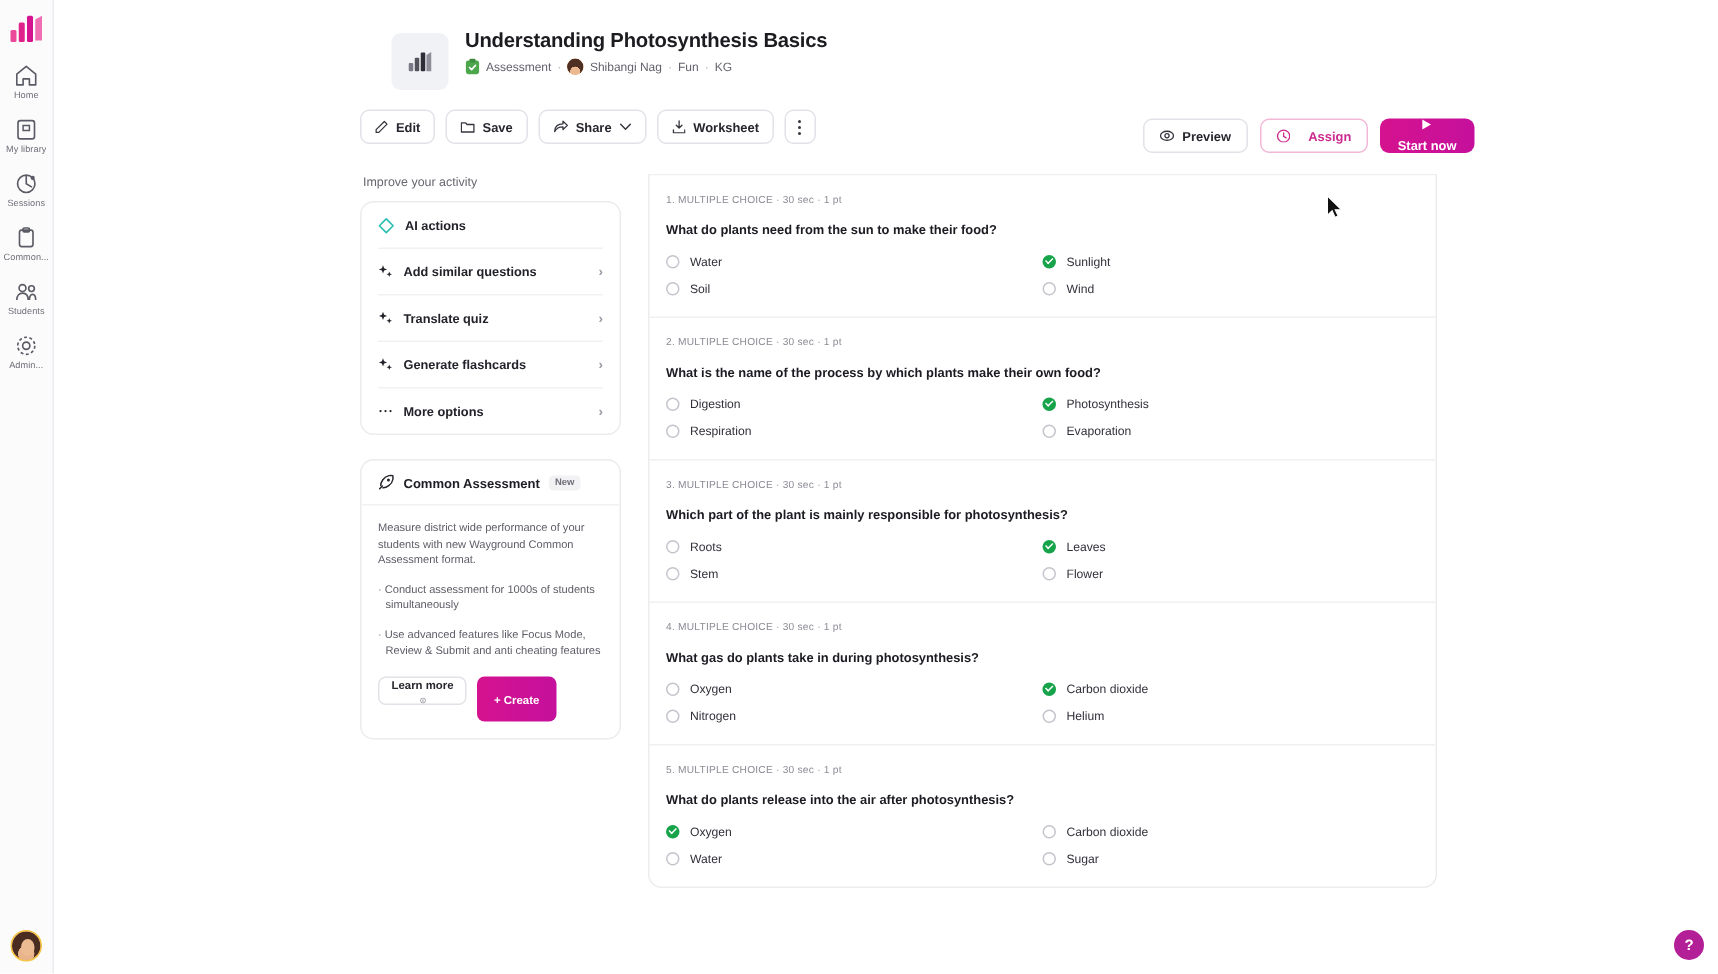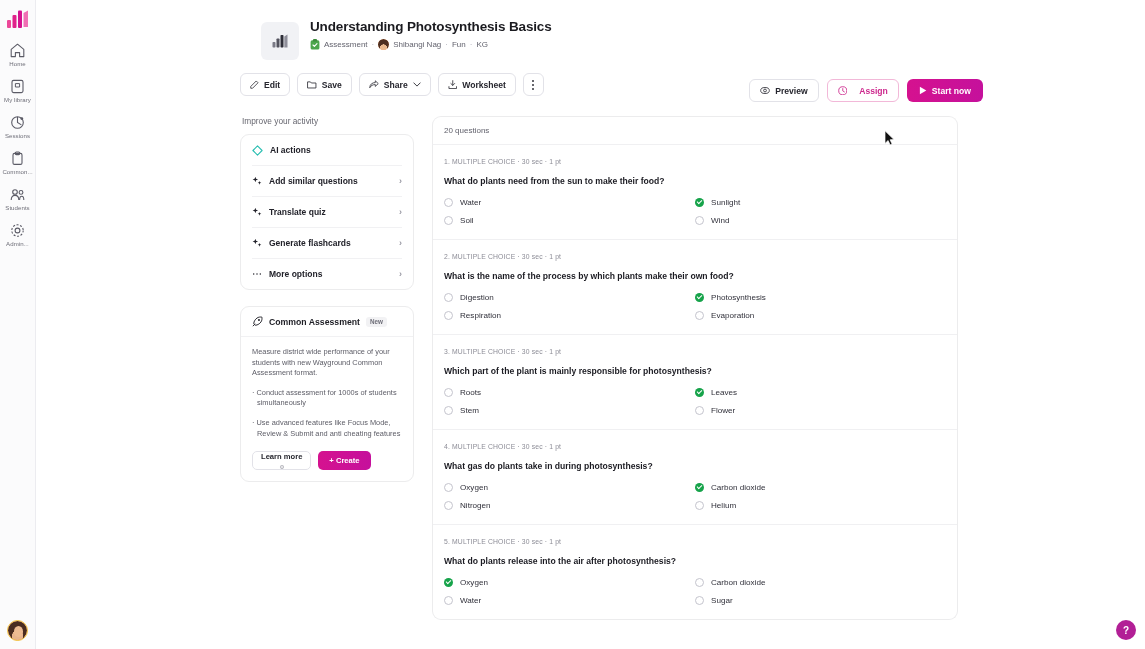--- a/index.html
+++ b/index.html
@@ -104,21 +104,21 @@
   }
   #btn-assign {
     height: 23px; border: 1px solid #f2b8d8; border-radius: 6px; background: #fff;
     display: inline-flex; align-items: center; gap: 12px; padding: 0 10px;
     font-size: 8.6px; font-weight: bold; color: #cd2a8e; cursor: pointer;
   }
   #btn-start {
     height: 23px; border: none; border-radius: 6px;
     background: linear-gradient(90deg,#d5128f,#c5109c);
     display: inline-flex; align-items: center; gap: 5px; padding: 0 12px;
-    font-size: 8.6px; font-weight: bold; color: #fff; cursor: pointer;
+    font-size: 8.6px; font-weight: bold; color: #fff; cursor: pointer; flex-direction: column;
   }
 
   
   #body { display: flex; padding-left: 204px; margin-top: 20px; gap: 18px; }
 
   
   #lcol { width: 174px; flex: 0 0 174px; }
   #improve-label {
     font-size: 8.3px; color: #66666f; margin-bottom: 8px; padding-left: 2px;
   }
@@ -151,21 +151,21 @@
     font-size: 7.4px; color: #5c5c66; line-height: 10.6px; margin-top: 9px;
     padding-left: 5px; text-indent: -5px;
   }
   #ca-btns { display: flex; gap: 7px; margin-top: 12px; }
   #btn-learn {
     height: 19px; border: 1px solid #e2e2e8; border-radius: 5px; background: #fff;
     display: inline-flex; align-items: center; gap: 4px; padding: 0 8px;
     font-size: 7.6px; font-weight: bold; color: #26262e; cursor: pointer; flex-direction: column;
   }
   #btn-create {
-    height: 19px; border: none; border-radius: 5px;
+    height: 30px; border: none; border-radius: 5px;
     background: linear-gradient(90deg,#d5128f,#c5109c);
     display: inline-flex; align-items: center; gap: 3px; padding: 0 11px;
     font-size: 7.6px; font-weight: bold; color: #fff; cursor: pointer;
   }
 
   
   #rcol { width: 526px; flex: 0 0 526px; }
   #qcount-wrap {
     border: 1px solid #ececed; border-bottom: none;
     border-radius: 9px 9px 0 0; background: #fff;
@@ -447,21 +447,20 @@
             </div>
             <div id="btn-create">
               <span>+ Create</span>
             </div>
           </div>
         </div>
       </div>
     </div>
 
     <div id="rcol">
-      <div id="qcount-wrap">20 questions</div>
       <div id="qlist">
           <div class="qblock">
             <div class="qmeta">1. MULTIPLE CHOICE  ·  30 sec  ·  1 pt</div>
             <div class="qtext">What do plants need from the sun to make their food?</div>
             <div class="opts">
               <div class="opt">
                 <span class="radio"></span>
                 <span class="opt-label">Water</span>
               </div>
               <div class="opt">

